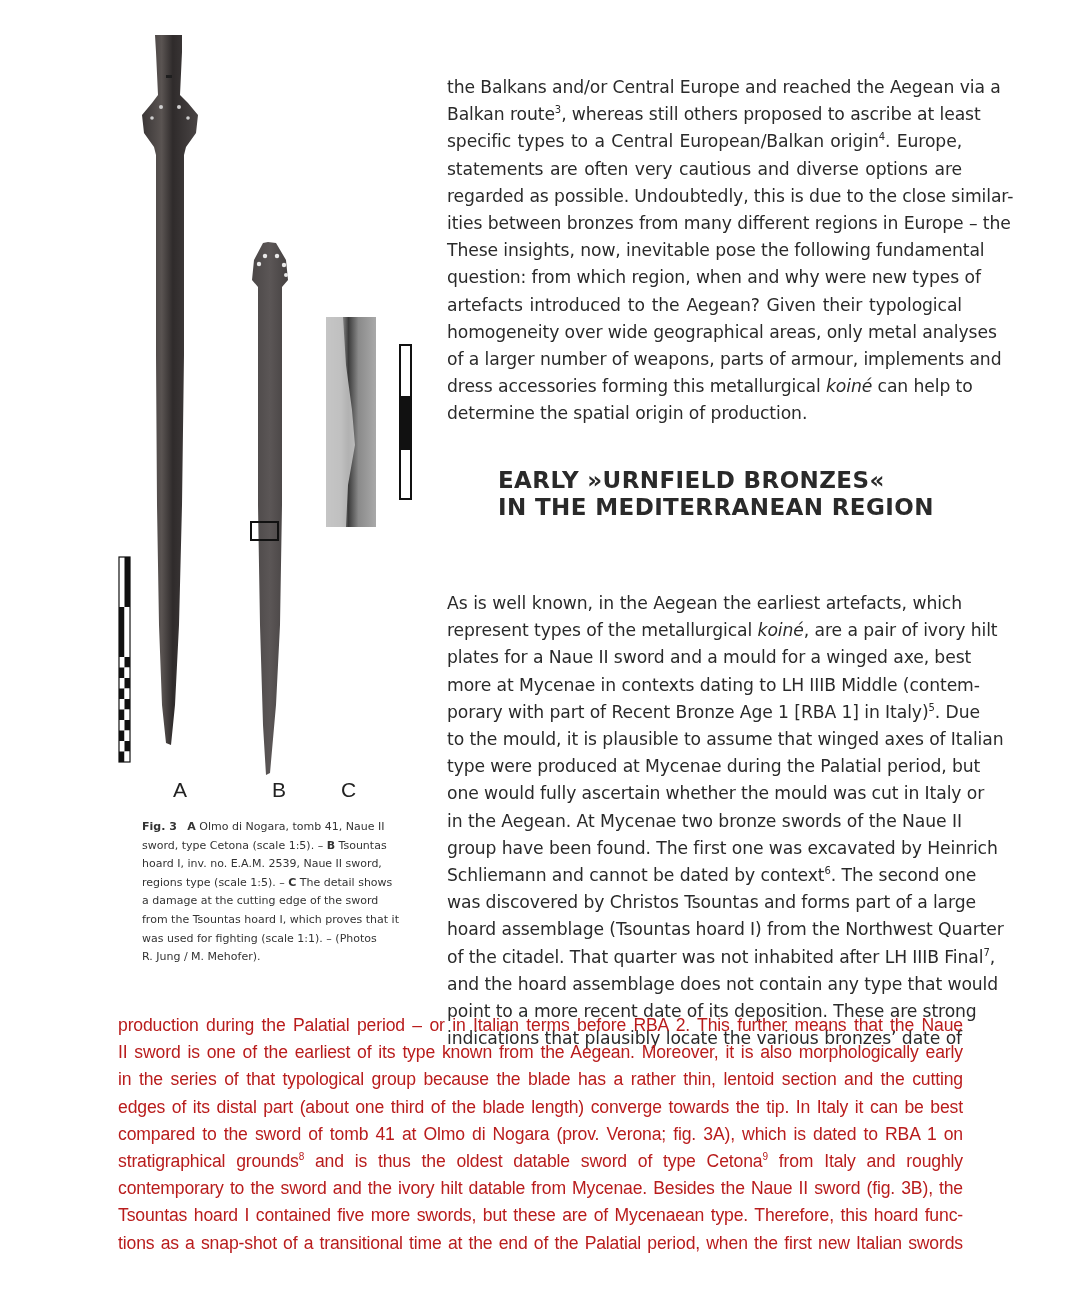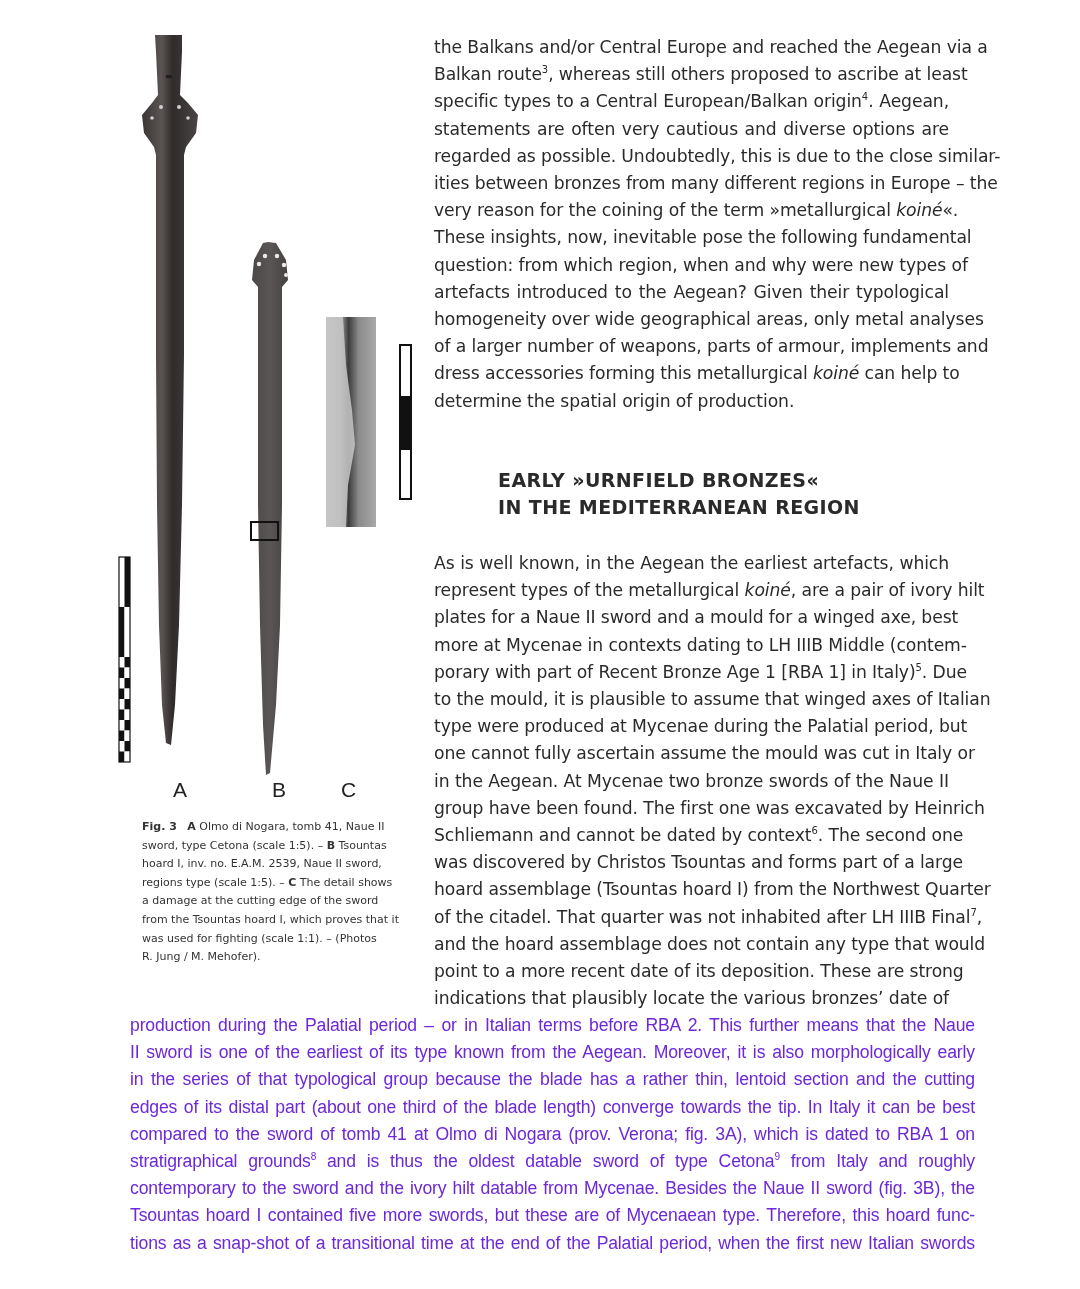--- a/index.html
+++ b/index.html
@@ -1,48 +1,47 @@
 <!DOCTYPE html>
 <html><head>
 <meta charset="utf-8">
 <style>
   html, body { margin: 0; padding: 0; background: #ffffff; }
   body { width: 1080px; height: 1289px; position: relative; overflow: hidden;
          font-family: "DejaVu Sans", sans-serif; color: #2a2a2a; }
-  .col-right { position: absolute; left: 434px; width: 515px; }
+  .col-right { position: absolute; left: 447px; width: 515px; margin-top: 40px; }
   .para { font-size: 17.2px; line-height: 27.2px; text-align: justify; margin: 0; letter-spacing: -0.1px; }
   .para .line { display: block; text-align: justify; text-align-last: justify; white-space: nowrap; }
   .para .line.last { text-align-last: left; }
   sup { font-size: 10px; vertical-align: 7px; line-height: 0; }
-  .heading { position: absolute; left: 498px; top: 467px; font-weight: bold; font-size: 19px;
+  .heading { position: absolute; left: 498px; top: 467px; font-weight: bold; font-size: 23px;
              line-height: 27px; letter-spacing: 0.4px; color: #2a2a2a; }
   .heading div { white-space: nowrap; }
   .figure { position: absolute; left: 100px; top: 25px; width: 330px; height: 790px; }
   .caption { position: absolute; left: 118px; top: 818px; width: 305px; font-size: 11px; line-height: 18.6px;
              color: #333; margin-left: 24px; }
   .caption div { white-space: nowrap; }
   .caption b { font-weight: bold; }
-  .full { position: absolute; left: 130px; width: 845px; top: 1012px;
-          font-family: "Liberation Sans", sans-serif; font-size: 17.6px; line-height: 27.2px; color: #6d28d9; }
+  .full { position: absolute; left: 118px; width: 845px; top: 1012px;
+          font-family: "Liberation Sans", sans-serif; font-size: 17.6px; line-height: 27.2px; color: #b91c1c; }
   .full .line { display: block; white-space: nowrap; text-align: justify; text-align-last: justify; letter-spacing: -0.15px; }
   .full b { font-weight: normal; }
   em { font-style: italic; }
 </style>
 </head>
 <body>
 
 <div class="col-right" style="top:34px;">
   <p class="para">
     <span class="line">the Balkans and/or Central Europe and reached the Aegean via a</span>
     <span class="line"><span>Balkan route</span><sup>3</sup><span>, whereas still others proposed to ascribe at least</span></span>
-    <span class="line"><span>specific types to a Central European/Balkan origin</span><sup>4</sup><span>. Aegean,</span></span>
+    <span class="line"><span>specific types to a Central European/Balkan origin</span><sup>4</sup><span>. Europe,</span></span>
     <span class="line">statements are often very cautious and diverse options are</span>
     <span class="line">regarded as possible. Undoubtedly, this is due to the close similar-</span>
     <span class="line">ities between bronzes from many different regions in Europe – the</span>
-    <span class="line last"><span>very reason for the coining of the term »metallurgical </span><em>koiné</em><span>«.</span></span>
   </p>
   <p class="para">
     <span class="line">These insights, now, inevitable pose the following fundamental</span>
     <span class="line">question: from which region, when and why were new types of</span>
     <span class="line">artefacts introduced to the Aegean? Given their typological</span>
     <span class="line">homogeneity over wide geographical areas, only metal analyses</span>
     <span class="line">of a larger number of weapons, parts of armour, implements and</span>
     <span class="line"><span>dress accessories forming this metallurgical </span><em>koiné</em><span> can help to</span></span>
     <span class="line last">determine the spatial origin of production.</span>
   </p>
@@ -55,21 +54,21 @@
 
 <div class="col-right" style="top:550px;">
   <p class="para">
     <span class="line">As is well known, in the Aegean the earliest artefacts, which</span>
     <span class="line"><span>represent types of the metallurgical </span><em>koiné</em><span>, are a pair of ivory hilt</span></span>
     <span class="line">plates for a Naue II sword and a mould for a winged axe, best</span>
     <span class="line">more at Mycenae in contexts dating to LH IIIB Middle (contem-</span>
     <span class="line"><span>porary with part of Recent Bronze Age 1 [RBA 1] in Italy)</span><sup>5</sup><span>. Due</span></span>
     <span class="line">to the mould, it is plausible to assume that winged axes of Italian</span>
     <span class="line">type were produced at Mycenae during the Palatial period, but</span>
-    <span class="line">one cannot fully ascertain assume the mould was cut in Italy or</span>
+    <span class="line">one would fully ascertain whether the mould was cut in Italy or</span>
     <span class="line">in the Aegean. At Mycenae two bronze swords of the Naue II</span>
     <span class="line">group have been found. The first one was excavated by Heinrich</span>
     <span class="line"><span>Schliemann and cannot be dated by context</span><sup>6</sup><span>. The second one</span></span>
     <span class="line">was discovered by Christos Tsountas and forms part of a large</span>
     <span class="line">hoard assemblage (Tsountas hoard I) from the Northwest Quarter</span>
     <span class="line"><span>of the citadel. That quarter was not inhabited after LH IIIB Final</span><sup>7</sup><span>,</span></span>
     <span class="line">and the hoard assemblage does not contain any type that would</span>
     <span class="line">point to a more recent date of its deposition. These are strong</span>
     <span class="line">indications that plausibly locate the various bronzes’ date of</span>
   </p>

